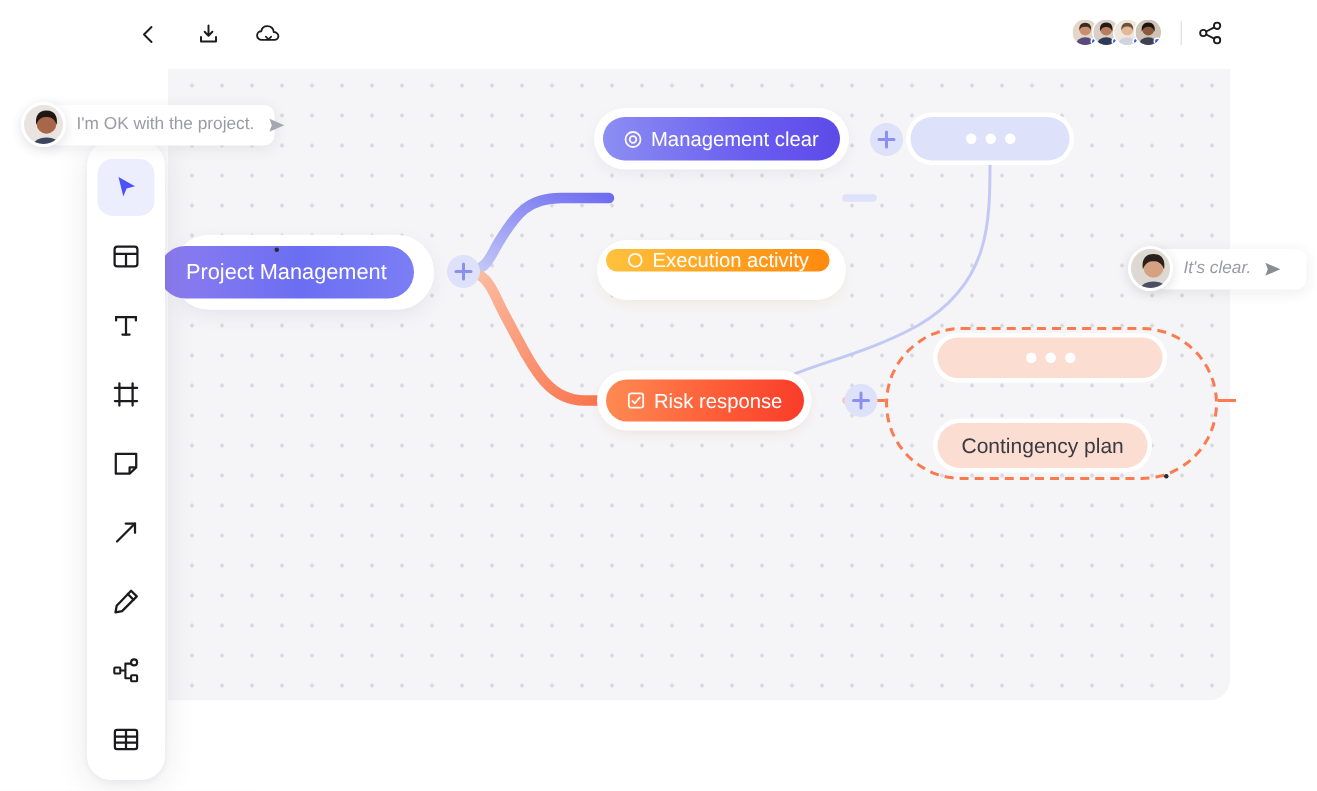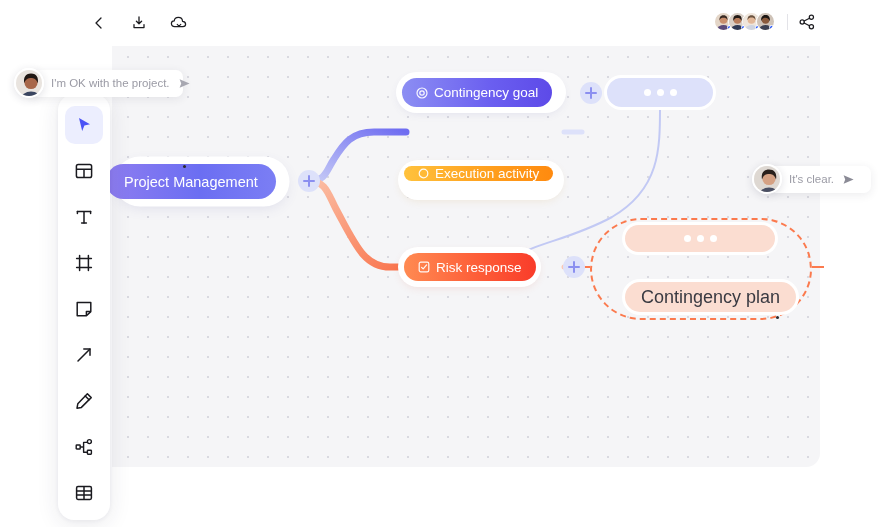--- a/index.html
+++ b/index.html
@@ -86,21 +86,21 @@
     height: 27px; background:#fff; border-radius: 7px;
     display:flex; align-items:center; padding: 0 9px 0 20px;
     margin-left: -13px;
     box-shadow: 0 2px 10px rgba(40,40,70,0.09);
     gap: 8px;
   }
   .chat-text { font-size: 11.5px; color: #9b9ba5; white-space: nowrap; }
   .chat-send { color:#9b9ba5; display:flex; align-items:center; }
   #chat-1 { left: 14px; top: 68px; }
   #chat-1 .chat-box { width: 152px; }
-  #chat-2 { left: 752px; top: 164px; }
+  #chat-2 { left: 752px; top: 164px; font-style: italic; }
   #chat-2 .chat-box { width: 102px; }
 
   
   .node {
     position: absolute; display: flex; align-items: center; gap: 6px;
     border-radius: 999px; color: #fff; white-space: nowrap;
     font-size: 14px; z-index: 12;
   }
   .node-ring {
     position:absolute; border-radius:999px; z-index:11;
@@ -144,21 +144,21 @@
     z-index: 12;
   }
   .ph .pdot { width:7px; height:7px; border-radius:50%; background:#ffffff; }
   #ph-blue { left:607px; top:78px; width:106px; height:29px; background:#dde1fa;
     box-shadow: 0 0 0 3px #ffffff; }
   #ph-red  { left:625px; top:225px; width:150px; height:27px; background:#fbddd1;
     box-shadow: 0 0 0 3px #ffffff; }
   #ph-red .pdot { background:#ffffff; }
   #node-cp {
     position:absolute; left:625px; top:282px; height:30px; padding:0 16px;
-    border-radius:999px; background:#fbddd1; color:#3a3a42; font-size:18px;
+    border-radius:999px; background:#fbddd1; color:#3a3a42; font-size:14px;
     display:flex; align-items:center; z-index:12;
     box-shadow: 0 0 0 3px #ffffff;
   }
 
   
   .plusbtn {
     position:absolute; width:22px; height:22px; border-radius:50%;
     background:#dde1fa; display:flex; align-items:center; justify-content:center;
     z-index: 14; cursor:pointer;
   }
@@ -243,21 +243,21 @@
   </div>
 
   <div id="ring-mg" class="node-ring"></div>
   <div id="node-mg" class="node">
     <span class="nicon">
       <svg width="12" height="12" viewBox="0 0 12 12" fill="none">
         <circle cx="6" cy="6" r="5" stroke="#fff" stroke-width="1.2"></circle>
         <circle cx="6" cy="6" r="2.2" stroke="#fff" stroke-width="1.2"></circle>
       </svg>
     </span>
-    <span>Contingency goal</span>
+    <span>Management clear</span>
   </div>
 
   <div id="ring-ea" class="node-ring"></div>
   <div id="node-ea" class="node">
     <span class="nicon">
       <svg width="11" height="11" viewBox="0 0 11 11" fill="none">
         <circle cx="5.5" cy="5.5" r="4.3" stroke="#fff" stroke-width="1.2"></circle>
       </svg>
     </span>
     <span>Execution activity</span>

